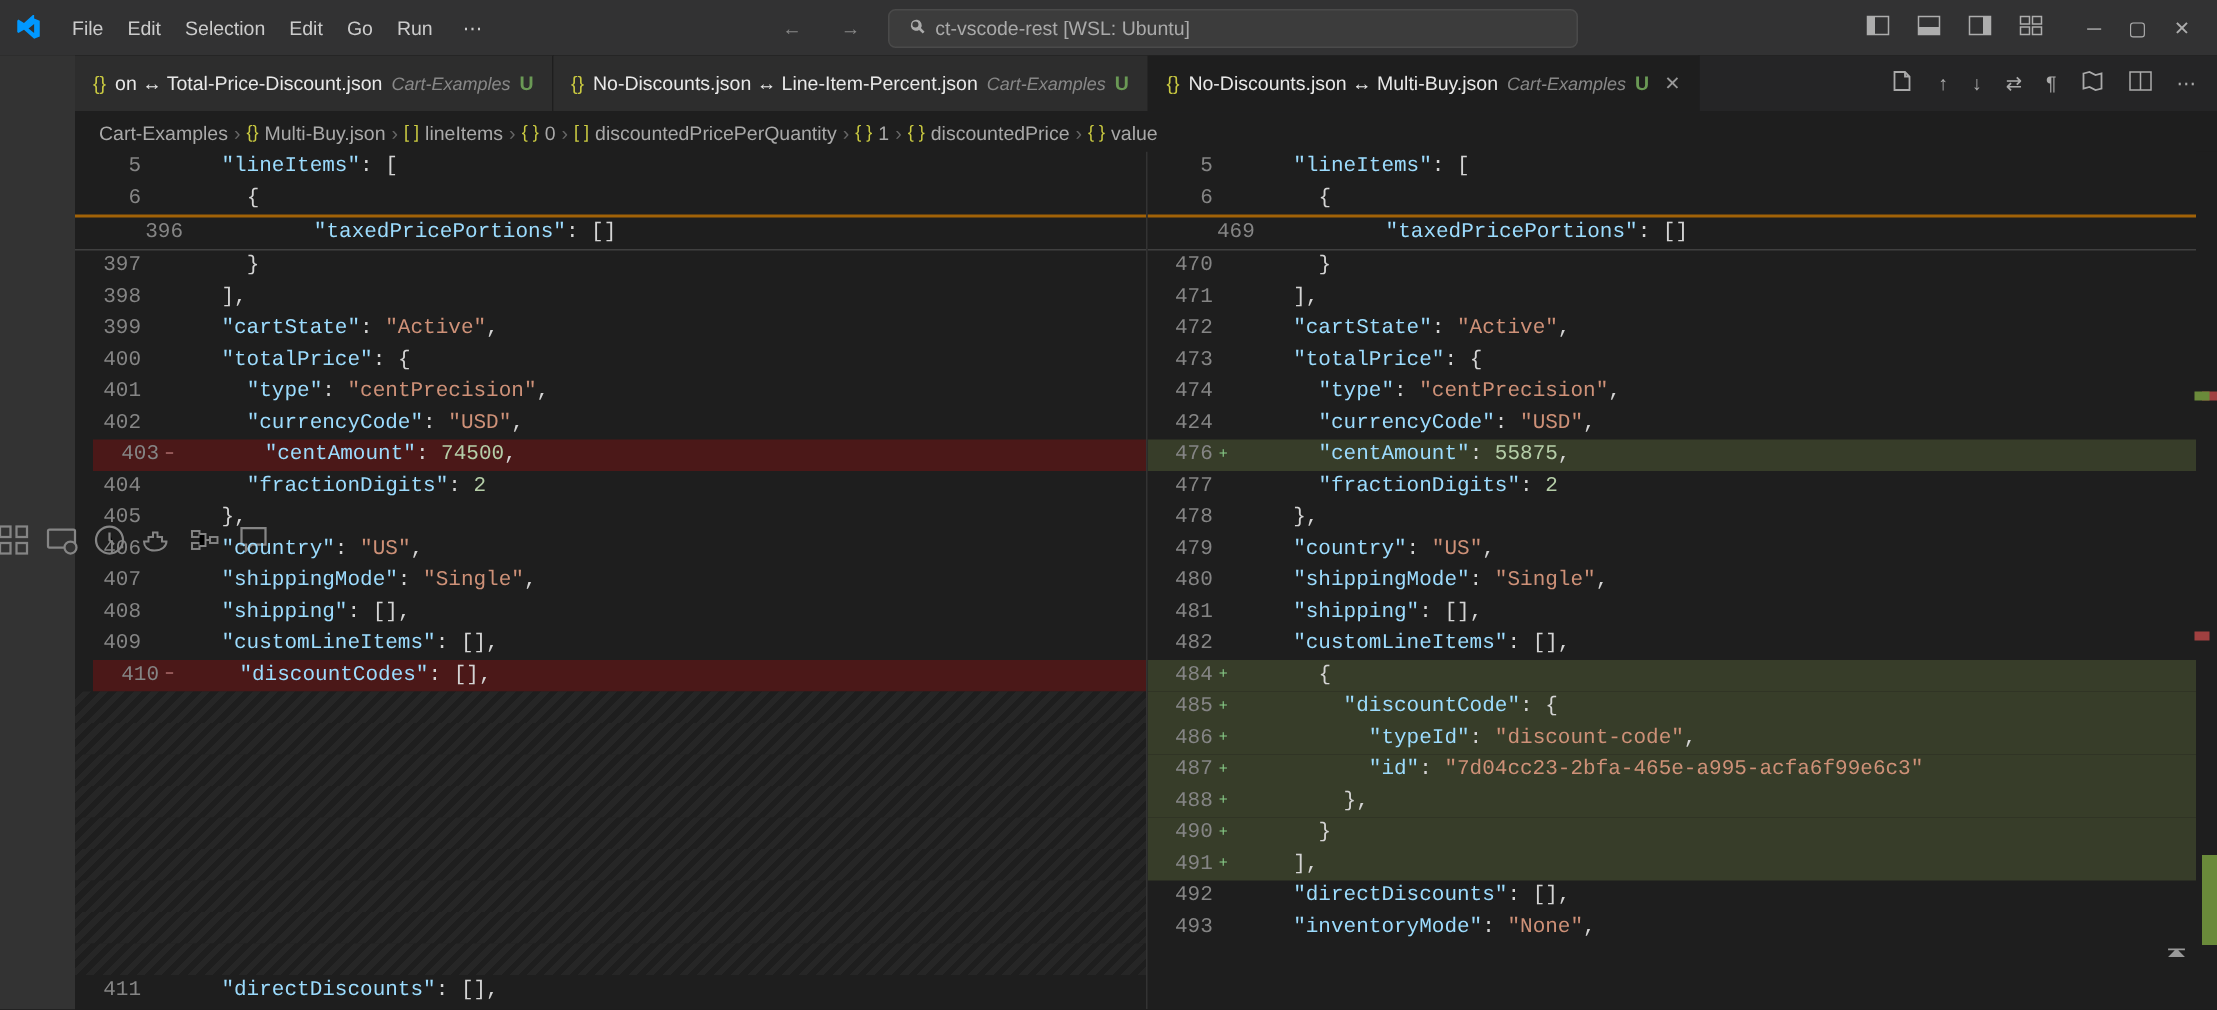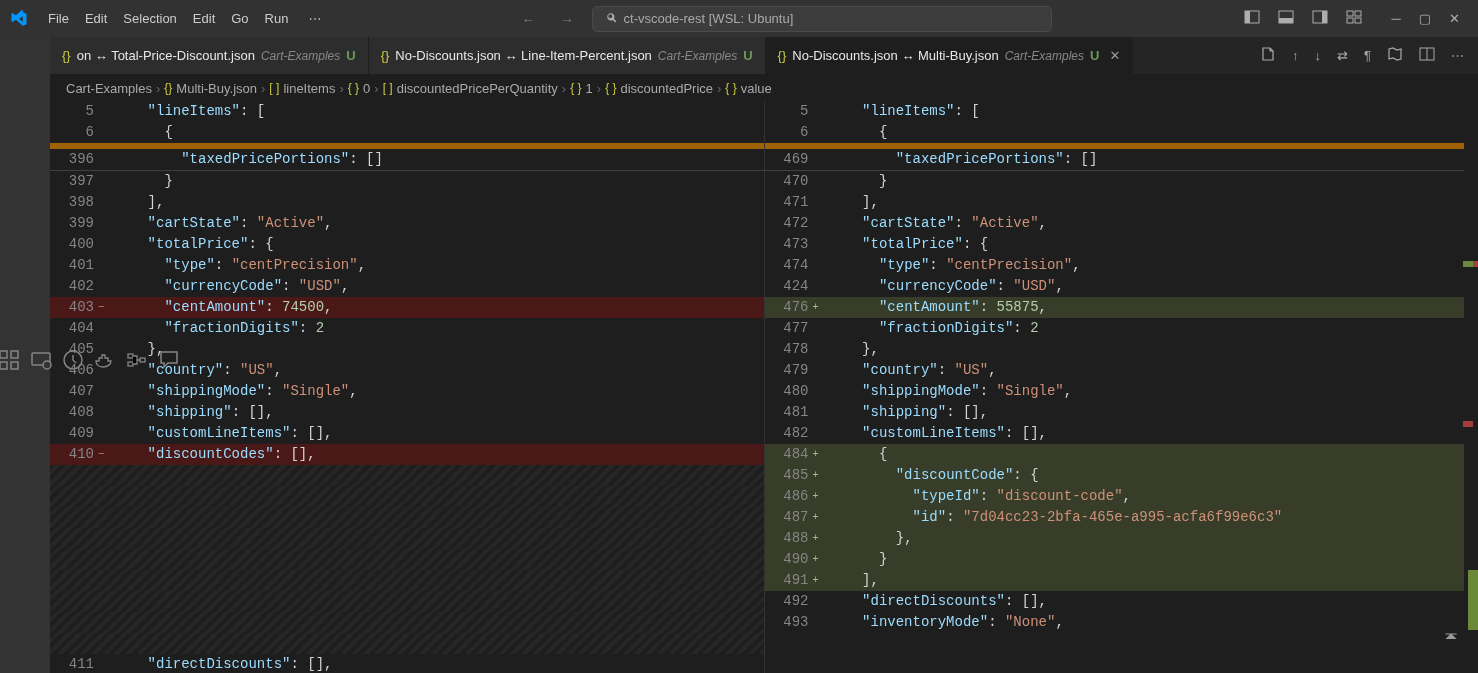--- a/index.html
+++ b/index.html
@@ -148,24 +148,25 @@
 .line { display: flex; white-space: pre; }
 .gutter {
   width: 56px;
   text-align: right;
   padding-right: 12px;
   color: #858585;
   flex-shrink: 0;
   position: relative;
 }
 .fold-sep {
-  border-top: 6px solid #a16207;
+  border-top: 2px solid #a16207;
   border-bottom: 1px solid #404040;
-}
-.line.removed { background: #4b1818; }
+  padding-left: 28px;
+}
+.line.removed { background: #4b1818; margin-left: 12px; }
 .line.removed .gutter::after { content: '−'; position: absolute; right: 2px; color: #c88; font-size: 10px; }
 .line.added { background: #373d29; }
 .line.added .gutter::after { content: '+'; position: absolute; right: 2px; color: #8c8; font-size: 10px; }
 .line.empty-diff {
   background: repeating-linear-gradient(
     -45deg, #262626, #262626 4px, #1e1e1e 4px, #1e1e1e 8px
   );
 }
 .content { padding-left: 8px; }
 .k { color: #9cdcfe; } 

